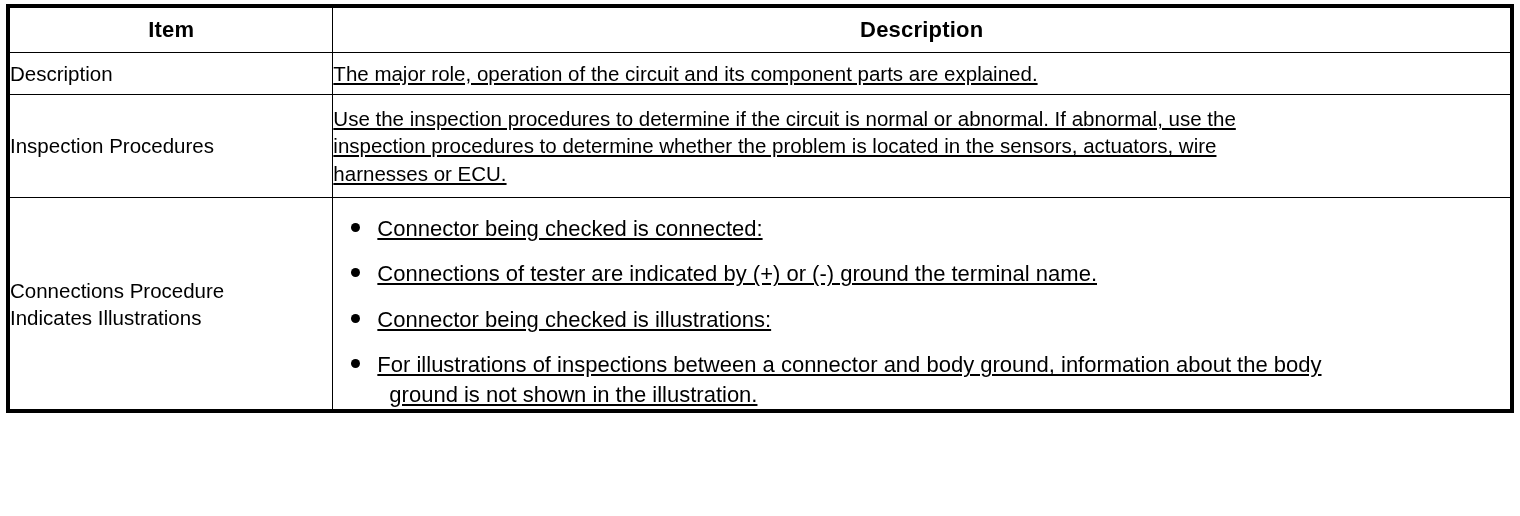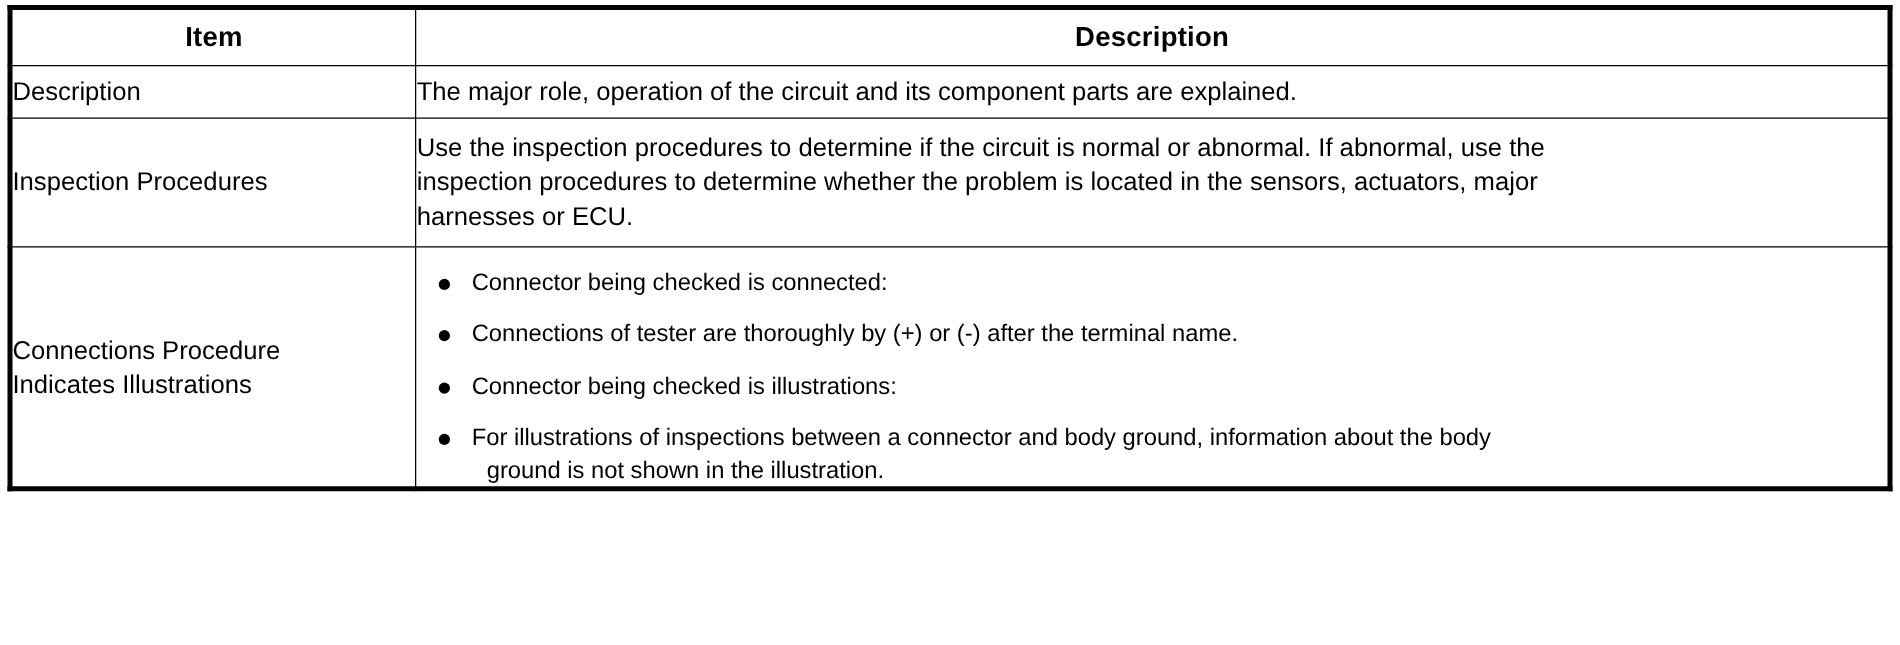--- a/index.html
+++ b/index.html
@@ -63,38 +63,39 @@
     font-size: 20.5px;
     line-height: 1.34;
     padding: 6px 10px 6px 8px;
     text-align: left;
     vertical-align: middle;
   }
 
   td.desc-cell .line {
     display: block;
     white-space: nowrap;
+    text-decoration: underline;
   }
 
   td.item-cell .line {
     display: block;
     white-space: nowrap;
   }
 
   
   ul.bullets {
     list-style: none;
     margin: 0;
     padding: 0 0 0 14px;
   }
   ul.bullets > li {
     position: relative;
     padding-left: 30px;
     margin: 16px 0 6px 0;
-    font-size: 19px;
+    font-size: 22px;
     line-height: 1.34;
   }
   ul.bullets > li:last-child { margin-bottom: 0; }
   ul.bullets > li .dot {
     position: absolute;
     left: 4px;
     top: 9px;
     width: 9px;
     height: 9px;
     background: #000000;
@@ -144,42 +145,42 @@
       </tr>
 
 
 
       <tr class="row-insp">
         <td class="item-cell">
           <span class="line">Inspection Procedures</span>
         </td>
         <td class="desc-cell">
           <span class="line">Use the inspection procedures to determine if the circuit is normal or abnormal. If abnormal, use the</span>
-          <span class="line">inspection procedures to determine whether the problem is located in the sensors, actuators, major</span>
+          <span class="line">inspection procedures to determine whether the problem is located in the sensors, actuators, wire</span>
           <span class="line">harnesses or ECU.</span>
         </td>
       </tr>
 
       <tr class="row-conn">
         <td class="item-cell">
           <span class="line">Connections Procedure</span>
           <span class="line">Indicates Illustrations</span>
         </td>
         <td class="desc-cell">
           <ul class="bullets">
             <li>
               <span class="dot"></span>
               <span class="btext">
                 <span class="line">Connector being checked is connected:</span>
               </span>
             </li>
             <li>
               <span class="dot"></span>
               <span class="btext">
-                <span class="line">Connections of tester are thoroughly by (+) or (-) after the terminal name.</span>
+                <span class="line">Connections of tester are indicated by (+) or (-) ground the terminal name.</span>
               </span>
             </li>
             <li>
               <span class="dot"></span>
               <span class="btext">
                 <span class="line">Connector being checked is illustrations:</span>
               </span>
             </li>
             <li>
               <span class="dot"></span>

